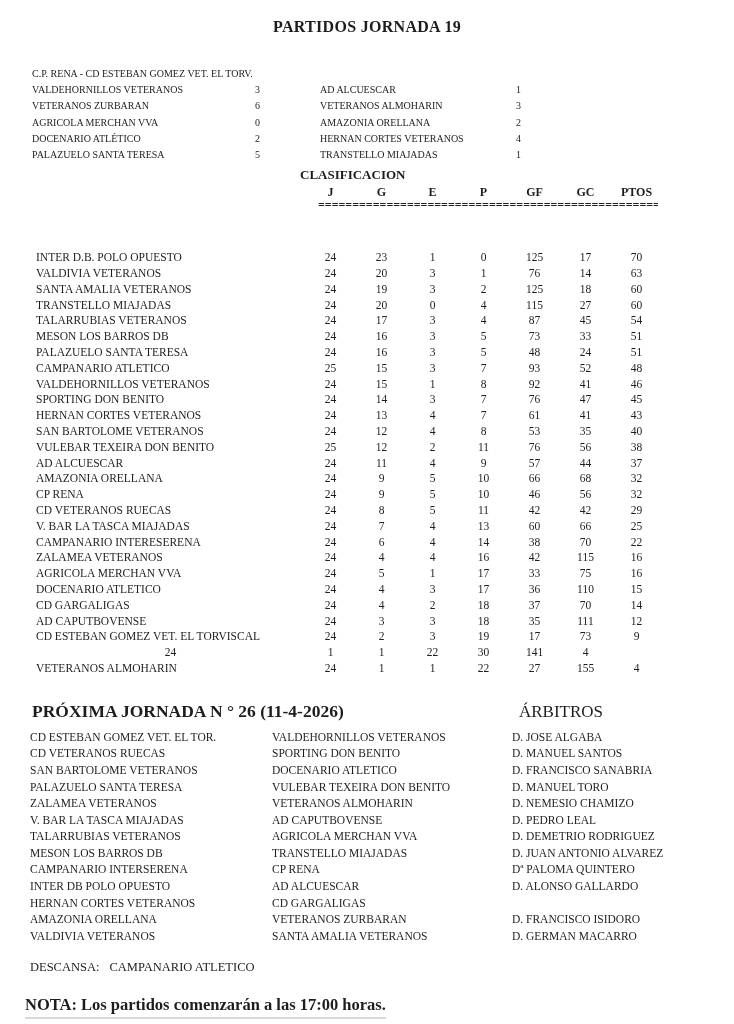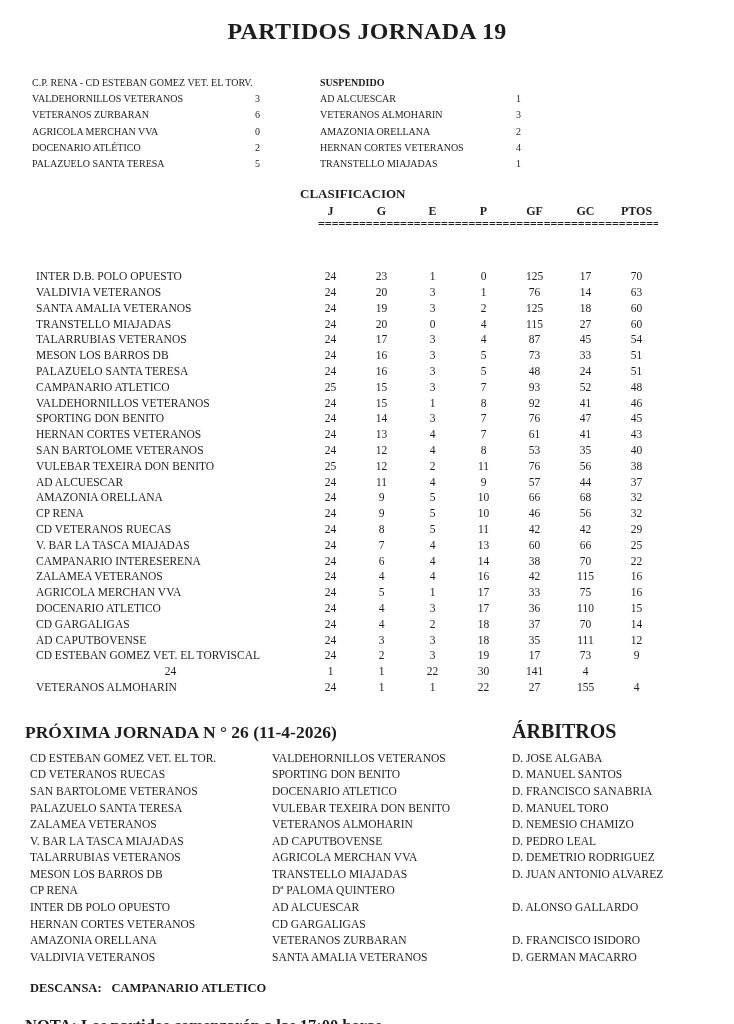--- a/index.html
+++ b/index.html
@@ -8,36 +8,36 @@
     background:#ffffff;
     color:#1d1d1d;
     font-family:"Liberation Serif", serif;
     position:relative;
     overflow:hidden;
   }
   .page{padding-top:18px;}
   .doc-title{
     text-align:center;
     font-weight:bold;
-    font-size:24px;
+    font-size:16px;
     letter-spacing:.3px;
   }
   
   .results{
     margin:30px 0 0 32px;
     font-size:10px;
     line-height:16.2px;
     white-space:nowrap;
   }
   .res-row{display:grid;grid-template-columns:223px 65px 196px 30px;}
   .res-row .home-name{grid-column:1;}
   .res-row .special-home{grid-column:1 / span 2;}
   .res-row .status{font-weight:bold;}
   
-  .standings{margin-top:14px;font-size:11.5px;}
+  .standings{margin-top:4px;font-size:11.5px;}
   .standings-heading{
     margin-left:300px;
     font-weight:bold;
     font-size:13px;
   }
   .standings-header{
     display:grid;
     grid-template-columns:269px repeat(7,51px);
     margin-left:36px;
     font-weight:bold;
@@ -61,36 +61,36 @@
     grid-template-columns:269px repeat(7,51px);
     margin-left:36px;
     line-height:15.8px;
     white-space:nowrap;
   }
   .st-row .num{text-align:center;}
   
   .nextround-head{
     display:grid;
     grid-template-columns:487px auto;
-    margin:24px 0 0 25px;
+    margin:24px 0 0 32px;
     align-items:baseline;
   }
   .nextround-title{font-weight:bold;font-size:17.5px;}
-  .referees-title{font-weight:bold;font-size:20px;}
+  .referees-title{font-weight:normal;font-size:17px;}
   .fixtures{
     margin:7px 0 0 30px;
     font-size:11.5px;
     line-height:16.6px;
     white-space:nowrap;
   }
   .fx-row{display:grid;grid-template-columns:242px 240px 222px;}
   
   .rest-line{
     margin:16px 0 0 30px;
-    font-weight:bold;
+    font-weight:normal;
     font-size:12.5px;
     white-space:nowrap;
   }
   .rest-line .rest-team{margin-left:10px;}
   .note-line{
     margin:20px 0 0 25px;
     font-weight:bold;
     font-size:16.5px;
     display:inline-block;
     border-bottom:2px solid #d9d9d9;
@@ -100,21 +100,20 @@
 </head>
 <body>
 
 <div class="page">
 
   <div class="doc-title">PARTIDOS JORNADA 19</div>
 
   <div class="results">
     <div class="res-row">
       <span class="special-home">C.P. RENA - CD ESTEBAN GOMEZ VET. EL TORV.</span>
-      <span class="status">SUSPENDIDO</span>
       <span></span>
     </div>
     <div>
 
         <div class="res-row">
           <span class="home-name">VALDEHORNILLOS VETERANOS</span>
           <span>3</span>
           <span>AD ALCUESCAR</span>
           <span>1</span>
         </div>
@@ -511,20 +510,21 @@
         <span>D. DEMETRIO RODRIGUEZ</span>
       </div>
 
       <div class="fx-row">
         <span>MESON LOS BARROS DB</span>
         <span>TRANSTELLO MIAJADAS</span>
         <span>D. JUAN ANTONIO ALVAREZ</span>
       </div>
 
       <div class="fx-row">
+        <span>CAMPANARIO INTERSERENA</span>
         <span>CP RENA</span>
         <span>Dª PALOMA QUINTERO</span>
       </div>
 
       <div class="fx-row">
         <span>INTER DB POLO OPUESTO</span>
         <span>AD ALCUESCAR</span>
         <span>D. ALONSO GALLARDO</span>
       </div>
 

